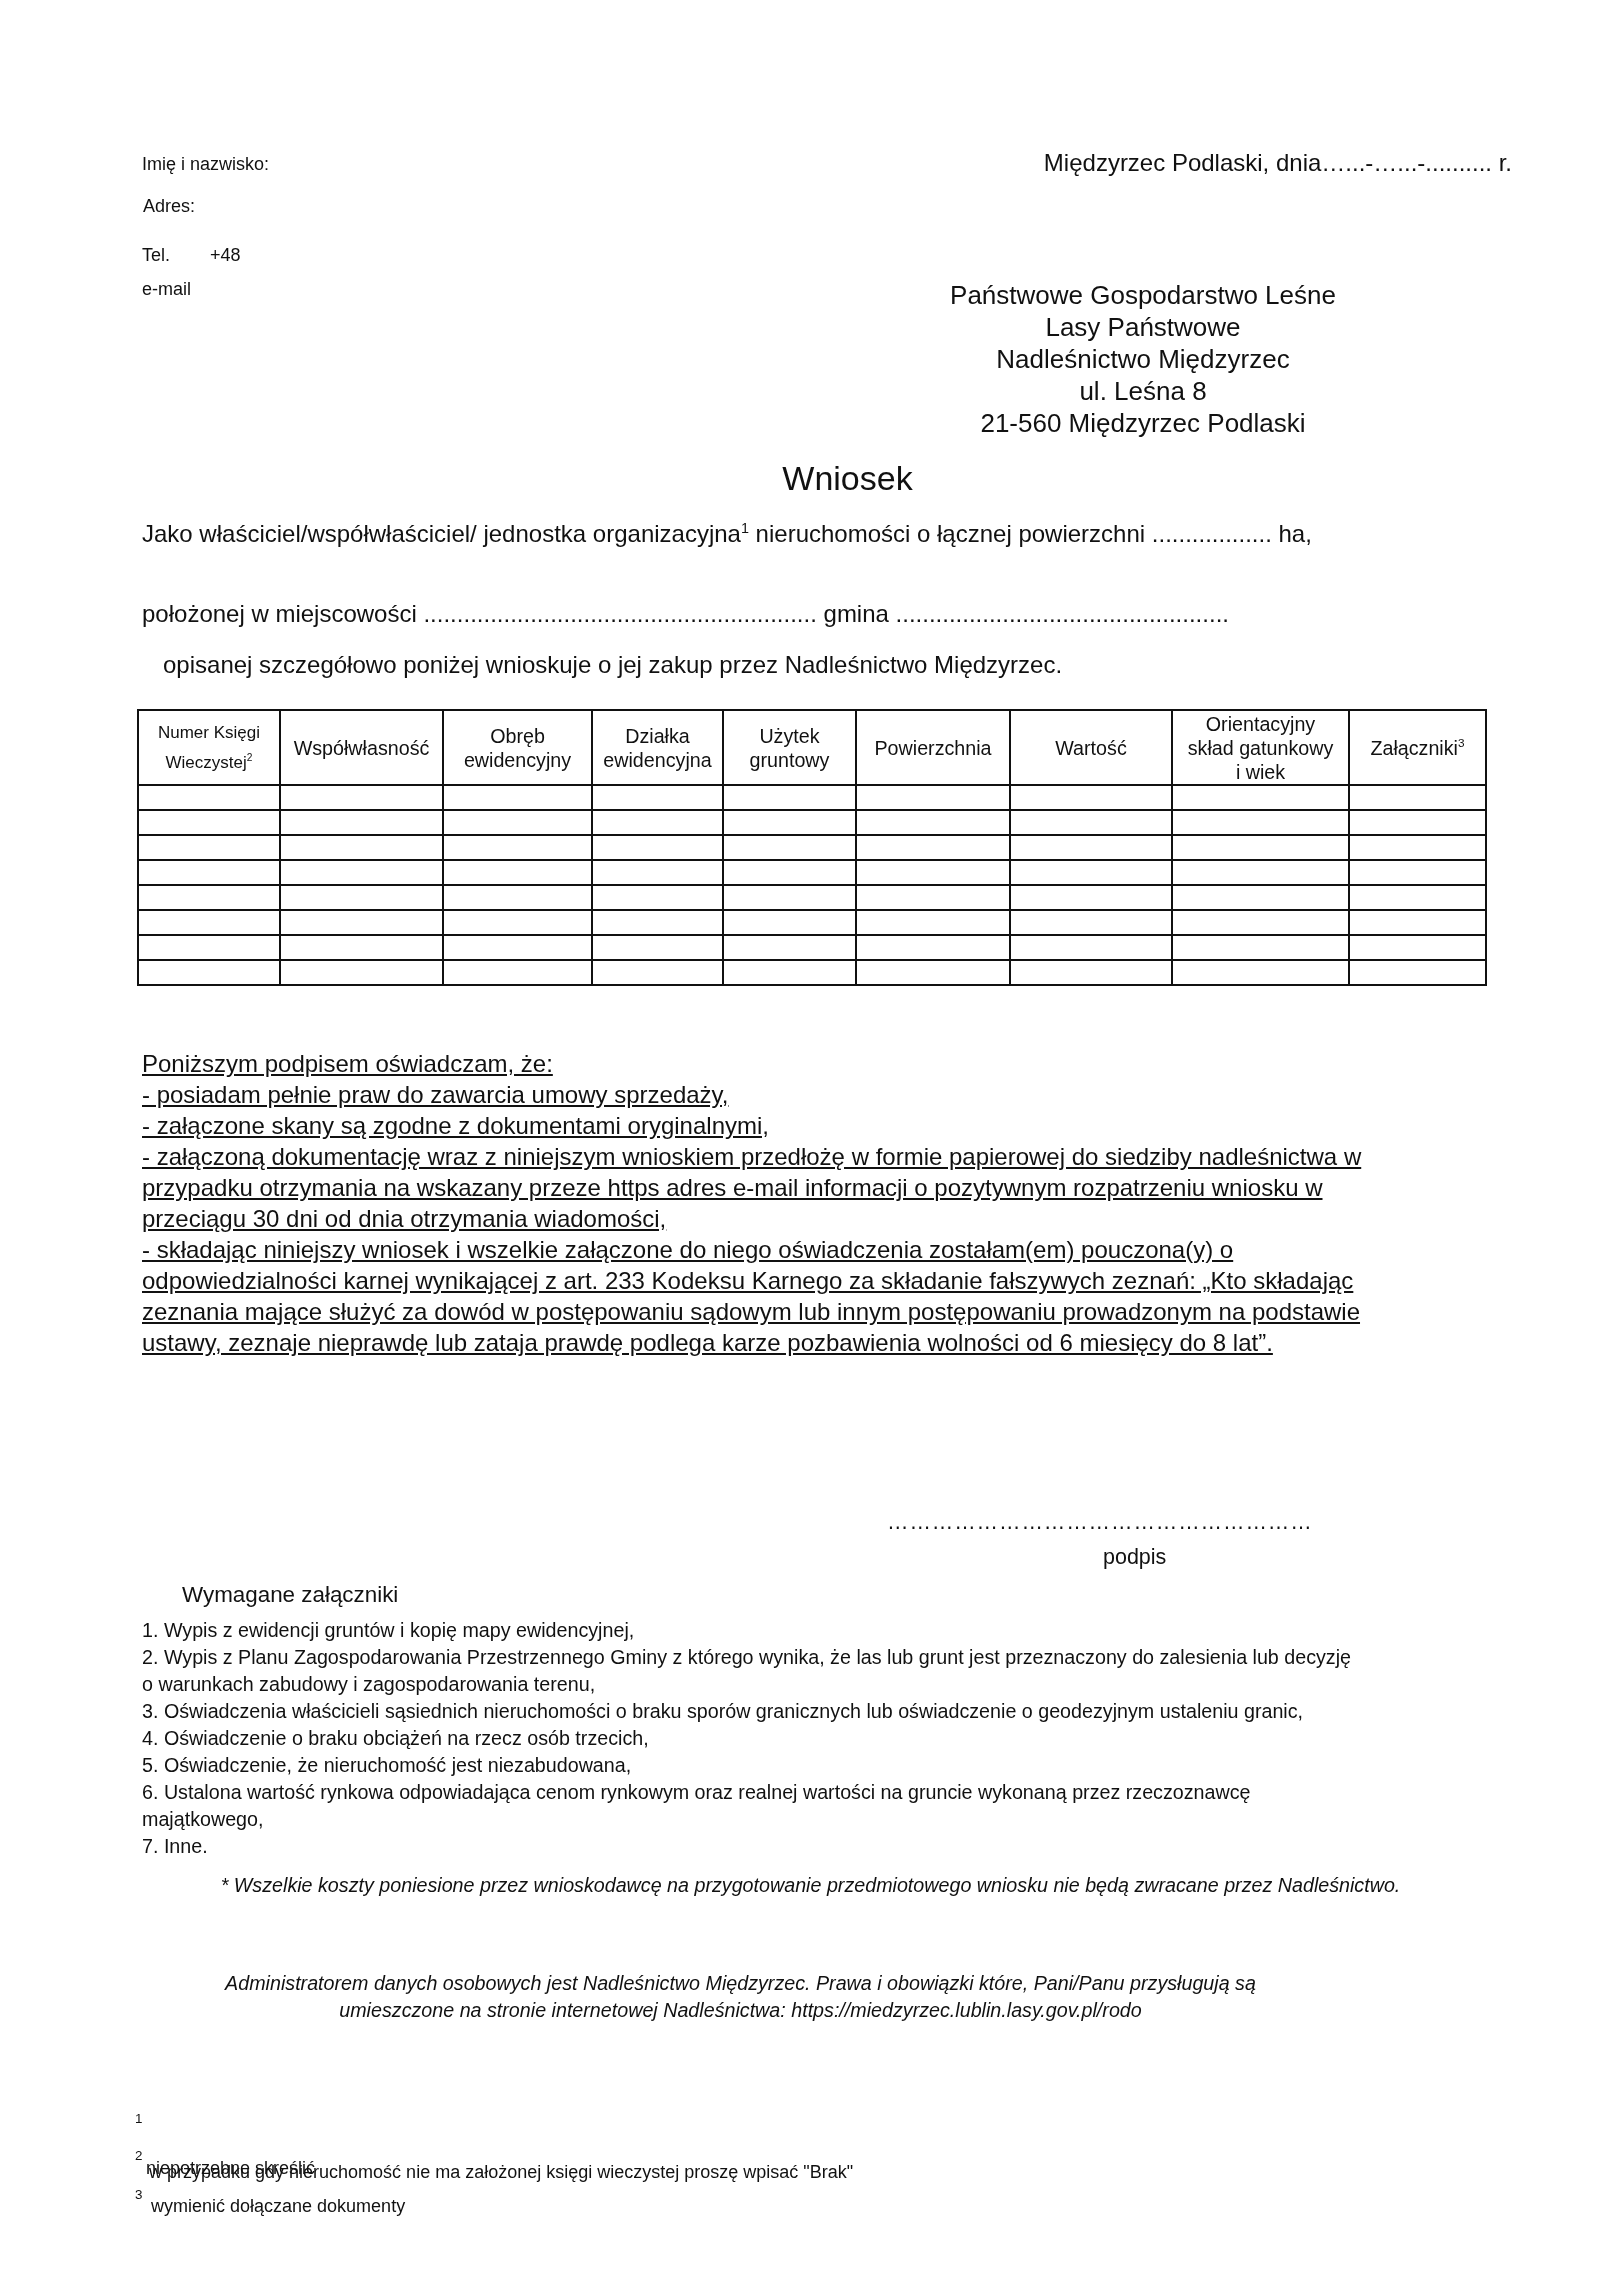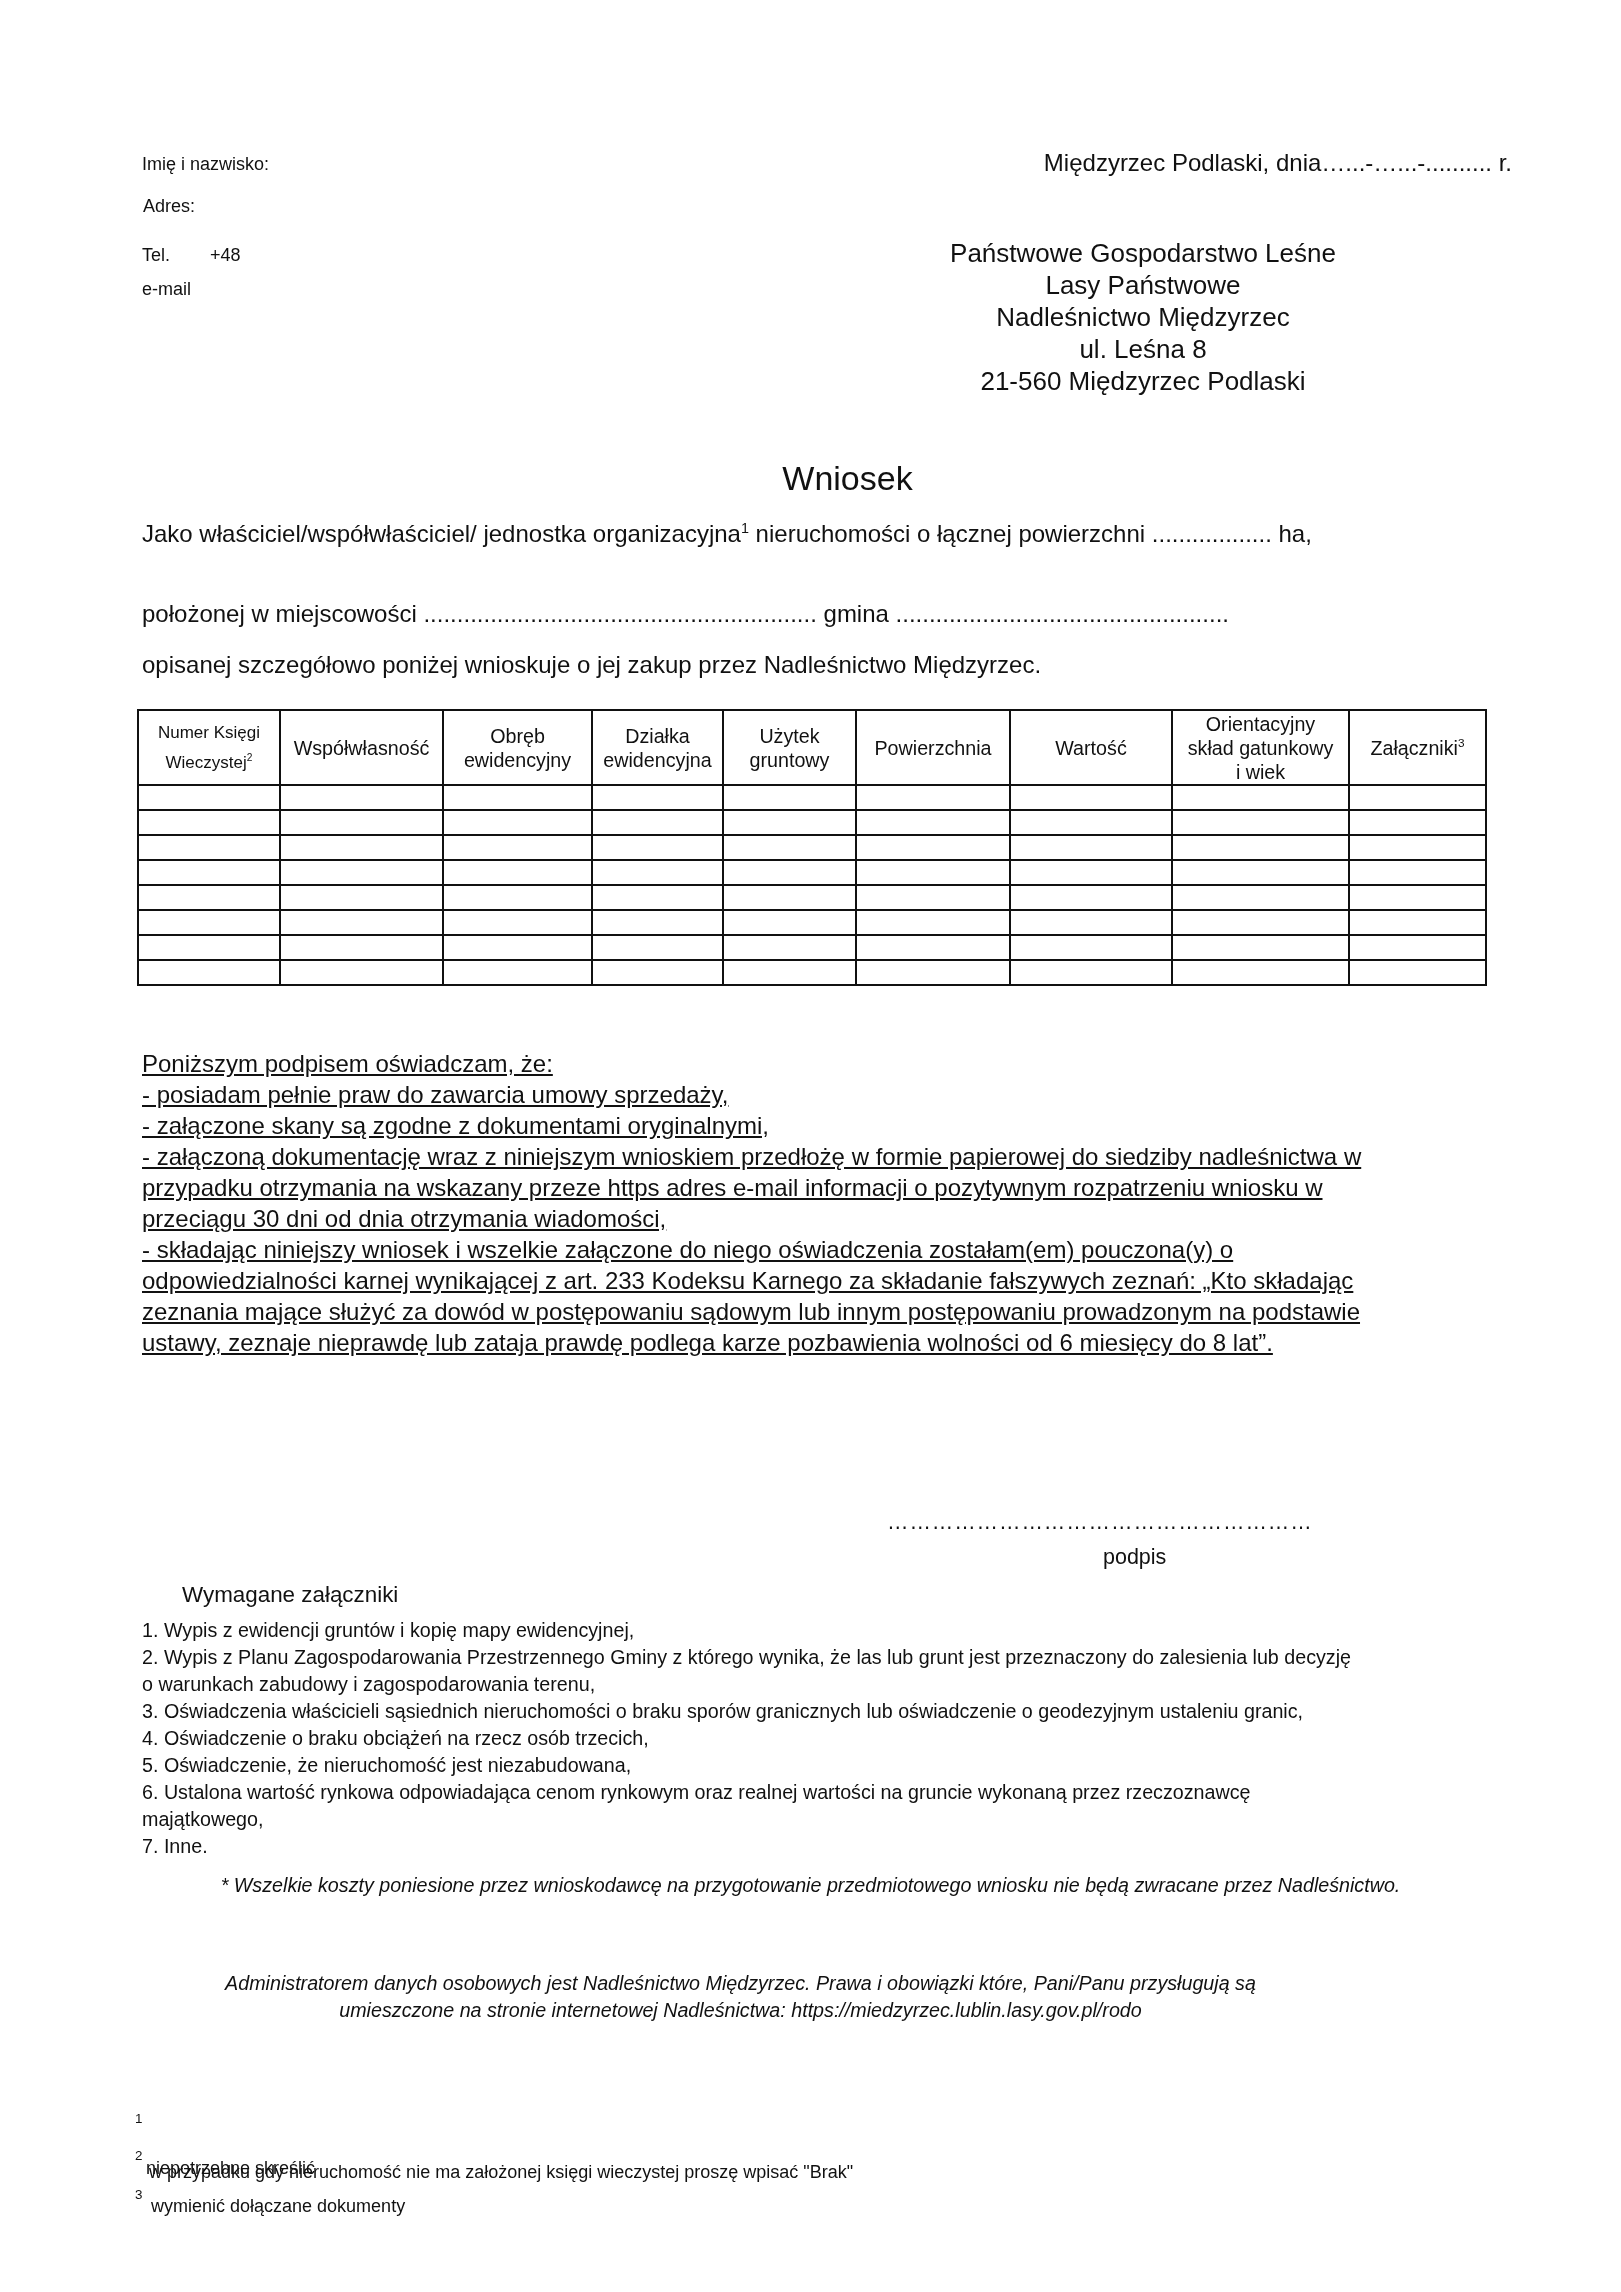--- a/index.html
+++ b/index.html
@@ -1,21 +1,21 @@
 <!DOCTYPE html>
 <html style="font-size:14.3px"><head>
   <meta charset="utf-8">
   <style>
     html, body { margin: 0; padding: 0; background: #ffffff; }
     body { width: 1621px; height: 2293px; position: relative; overflow: hidden;
            font-family: "Liberation Sans", sans-serif; color: #111; }
     .abs { position: absolute; white-space: nowrap; }
     .sm { font-size: 18px; }
     .md { font-size: 24px; }
-    .lg { font-size: 26px; }
+    .lg { font-size: 26px; margin-top: 42px; }
     .title { font-size: 34px; }
     .center { text-align: center; }
     .italic { font-style: italic; }
     sup { font-size: 60%; line-height: 0; }
 
     
     #sender-name { left: 142px; top: 154px; }
     #sender-address { left: 143px; top: 196px; }
     #sender-tel { left: 142px; top: 245px; }
     #sender-tel-prefix { left: 210px; top: 245px; }
@@ -24,21 +24,21 @@
     #place-date { right: 109px; top: 149px; }
 
     #recipient { left: 901px; top: 237px; width: 484px; line-height: 32px; }
     #recipient div { text-align: center; }
 
     #doc-title { left: 0; width: 1621px; top: 459px; padding-left: 37px; }
 
     .para { left: 142px; }
     #intro-1 { top: 520px; text-align: center; }
     #intro-2 { top: 600px; }
-    #intro-3 { top: 651px; }
+    #intro-3 { top: 651px; margin-left: 21px; }
 
     
     #parcels-table { position: absolute; left: 137px; top: 709px; width: 1349px;
                      border-collapse: collapse; table-layout: fixed; padding-left: 32px; }
     #parcels-table th, #parcels-table td { border: 2.7px solid #111; padding: 0; }
     #parcels-table th { font-weight: normal; font-size: 19.7px; height: 73px; line-height: 24px; text-align: center; vertical-align: middle; }
     #parcels-table td { height: 23px; }
     #parcels-table th.small { font-size: 17px; line-height: 30px; }
 
     

